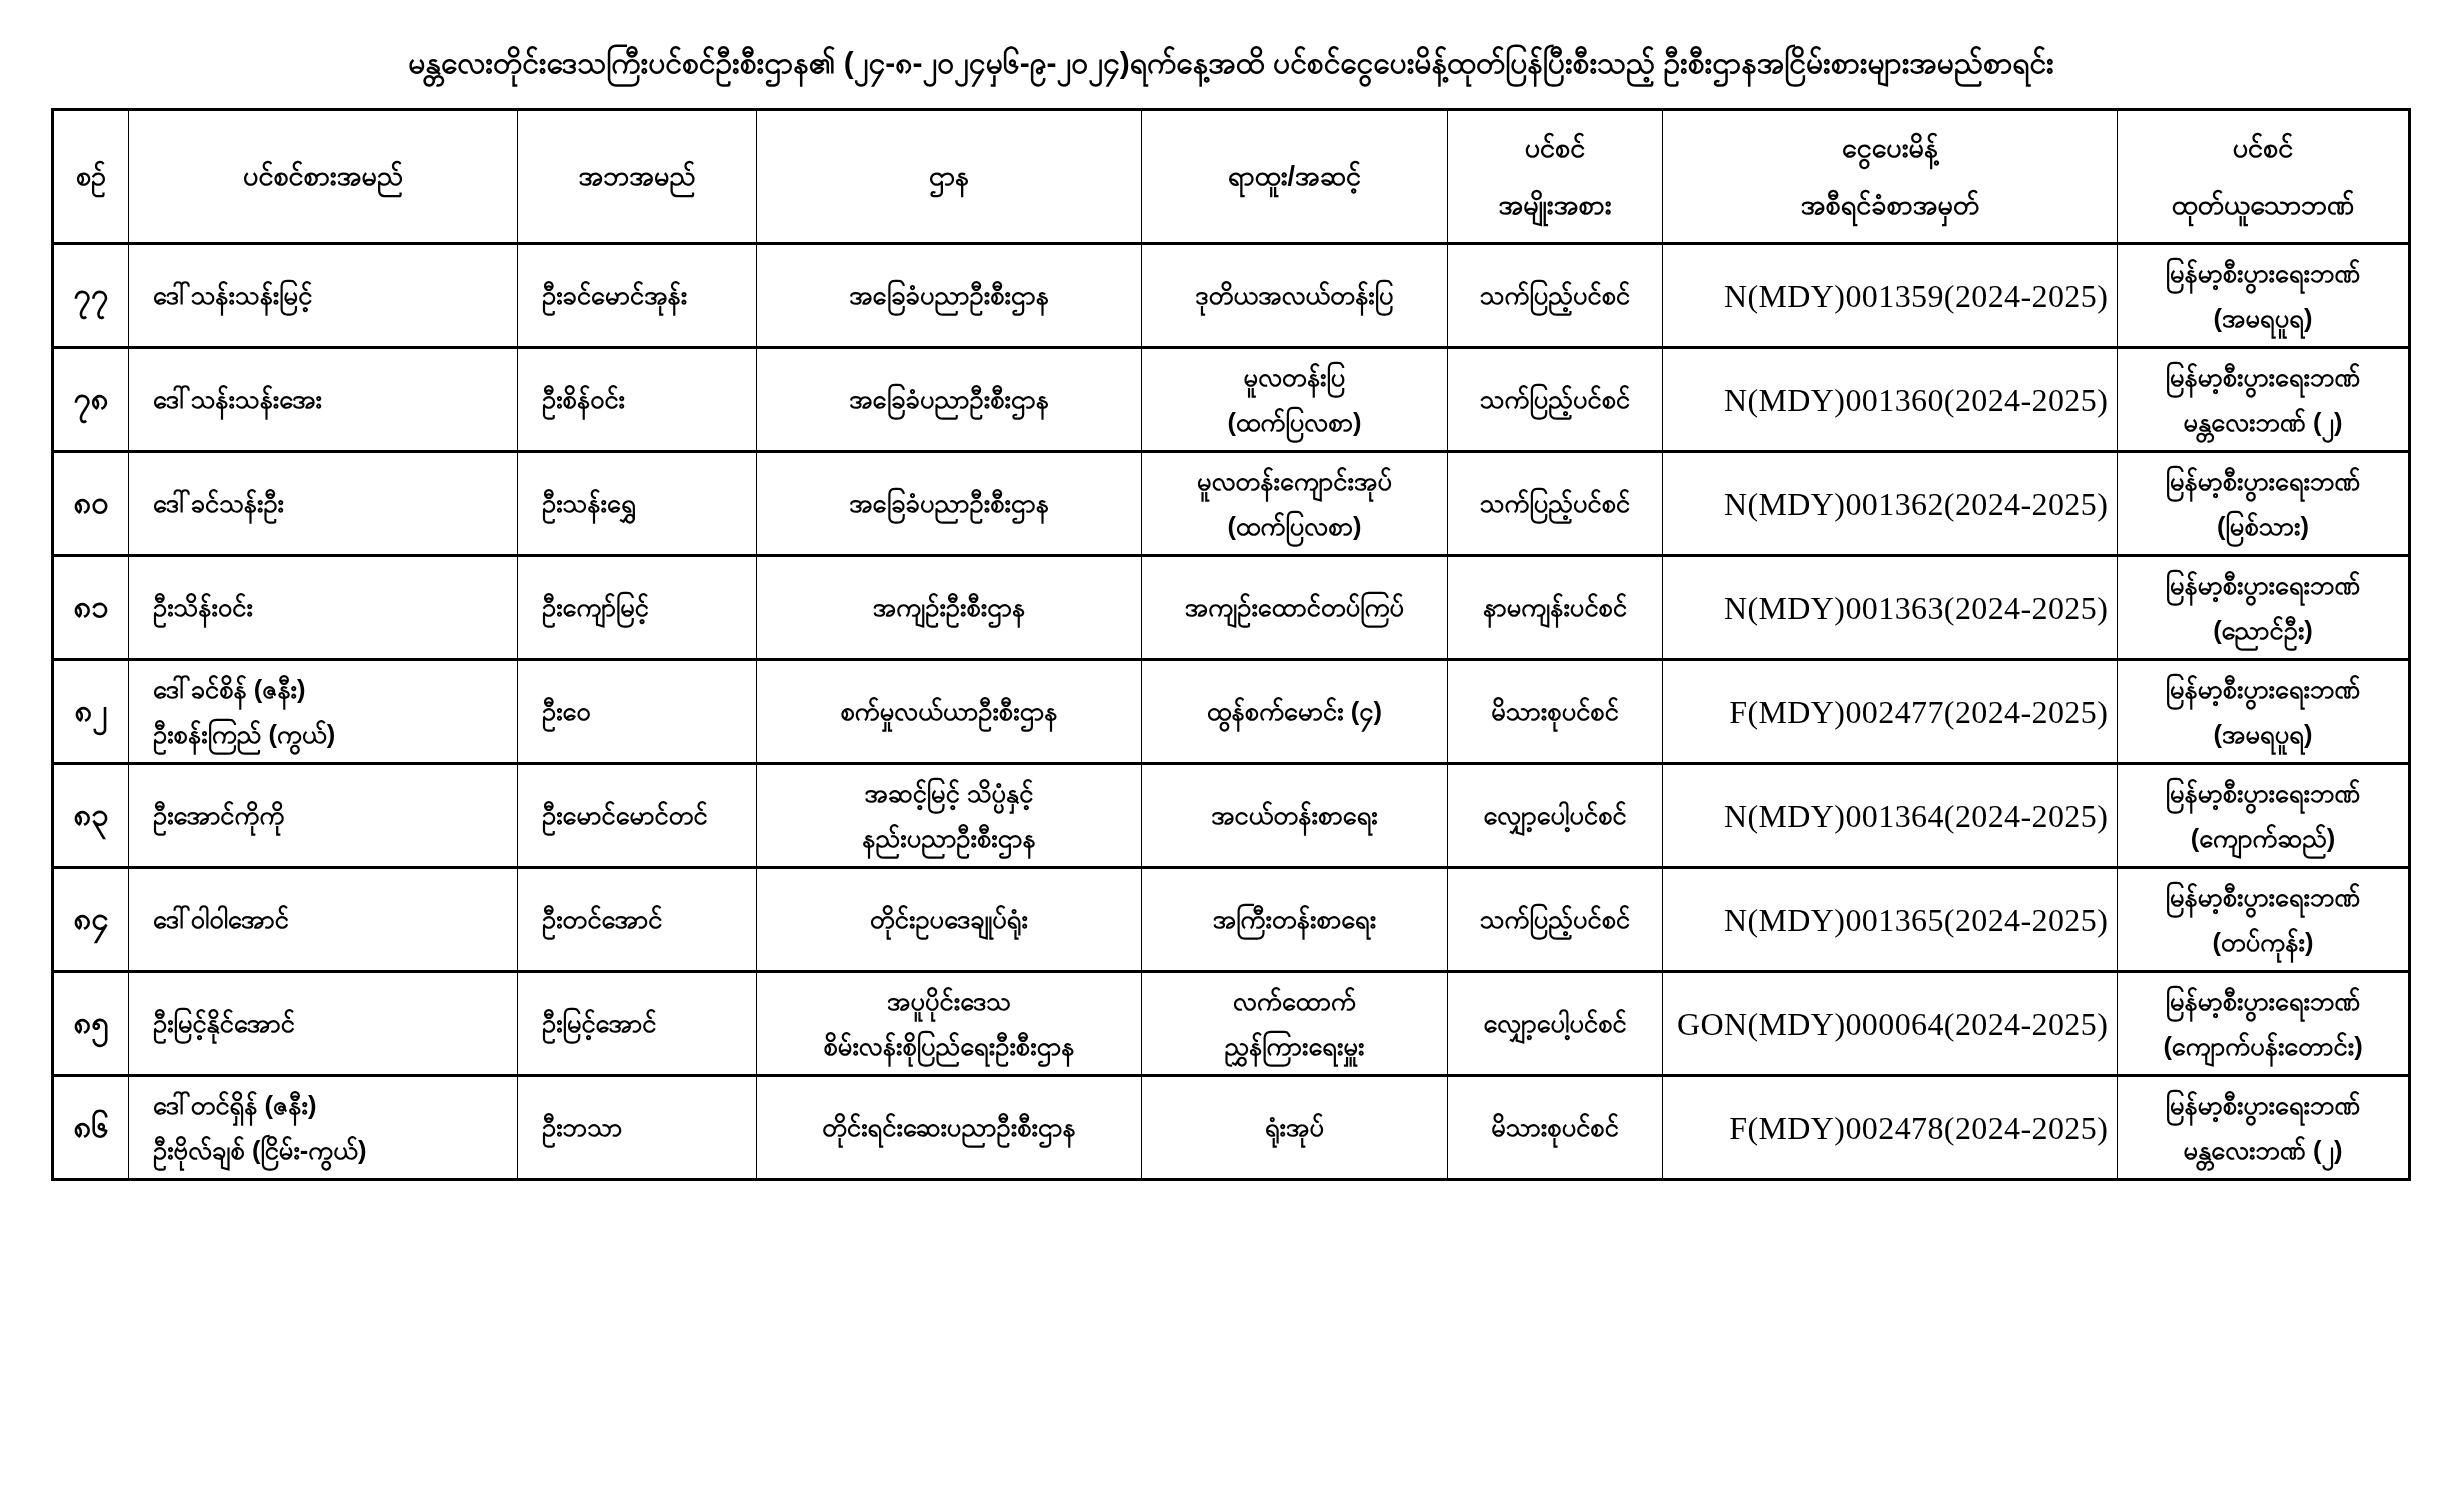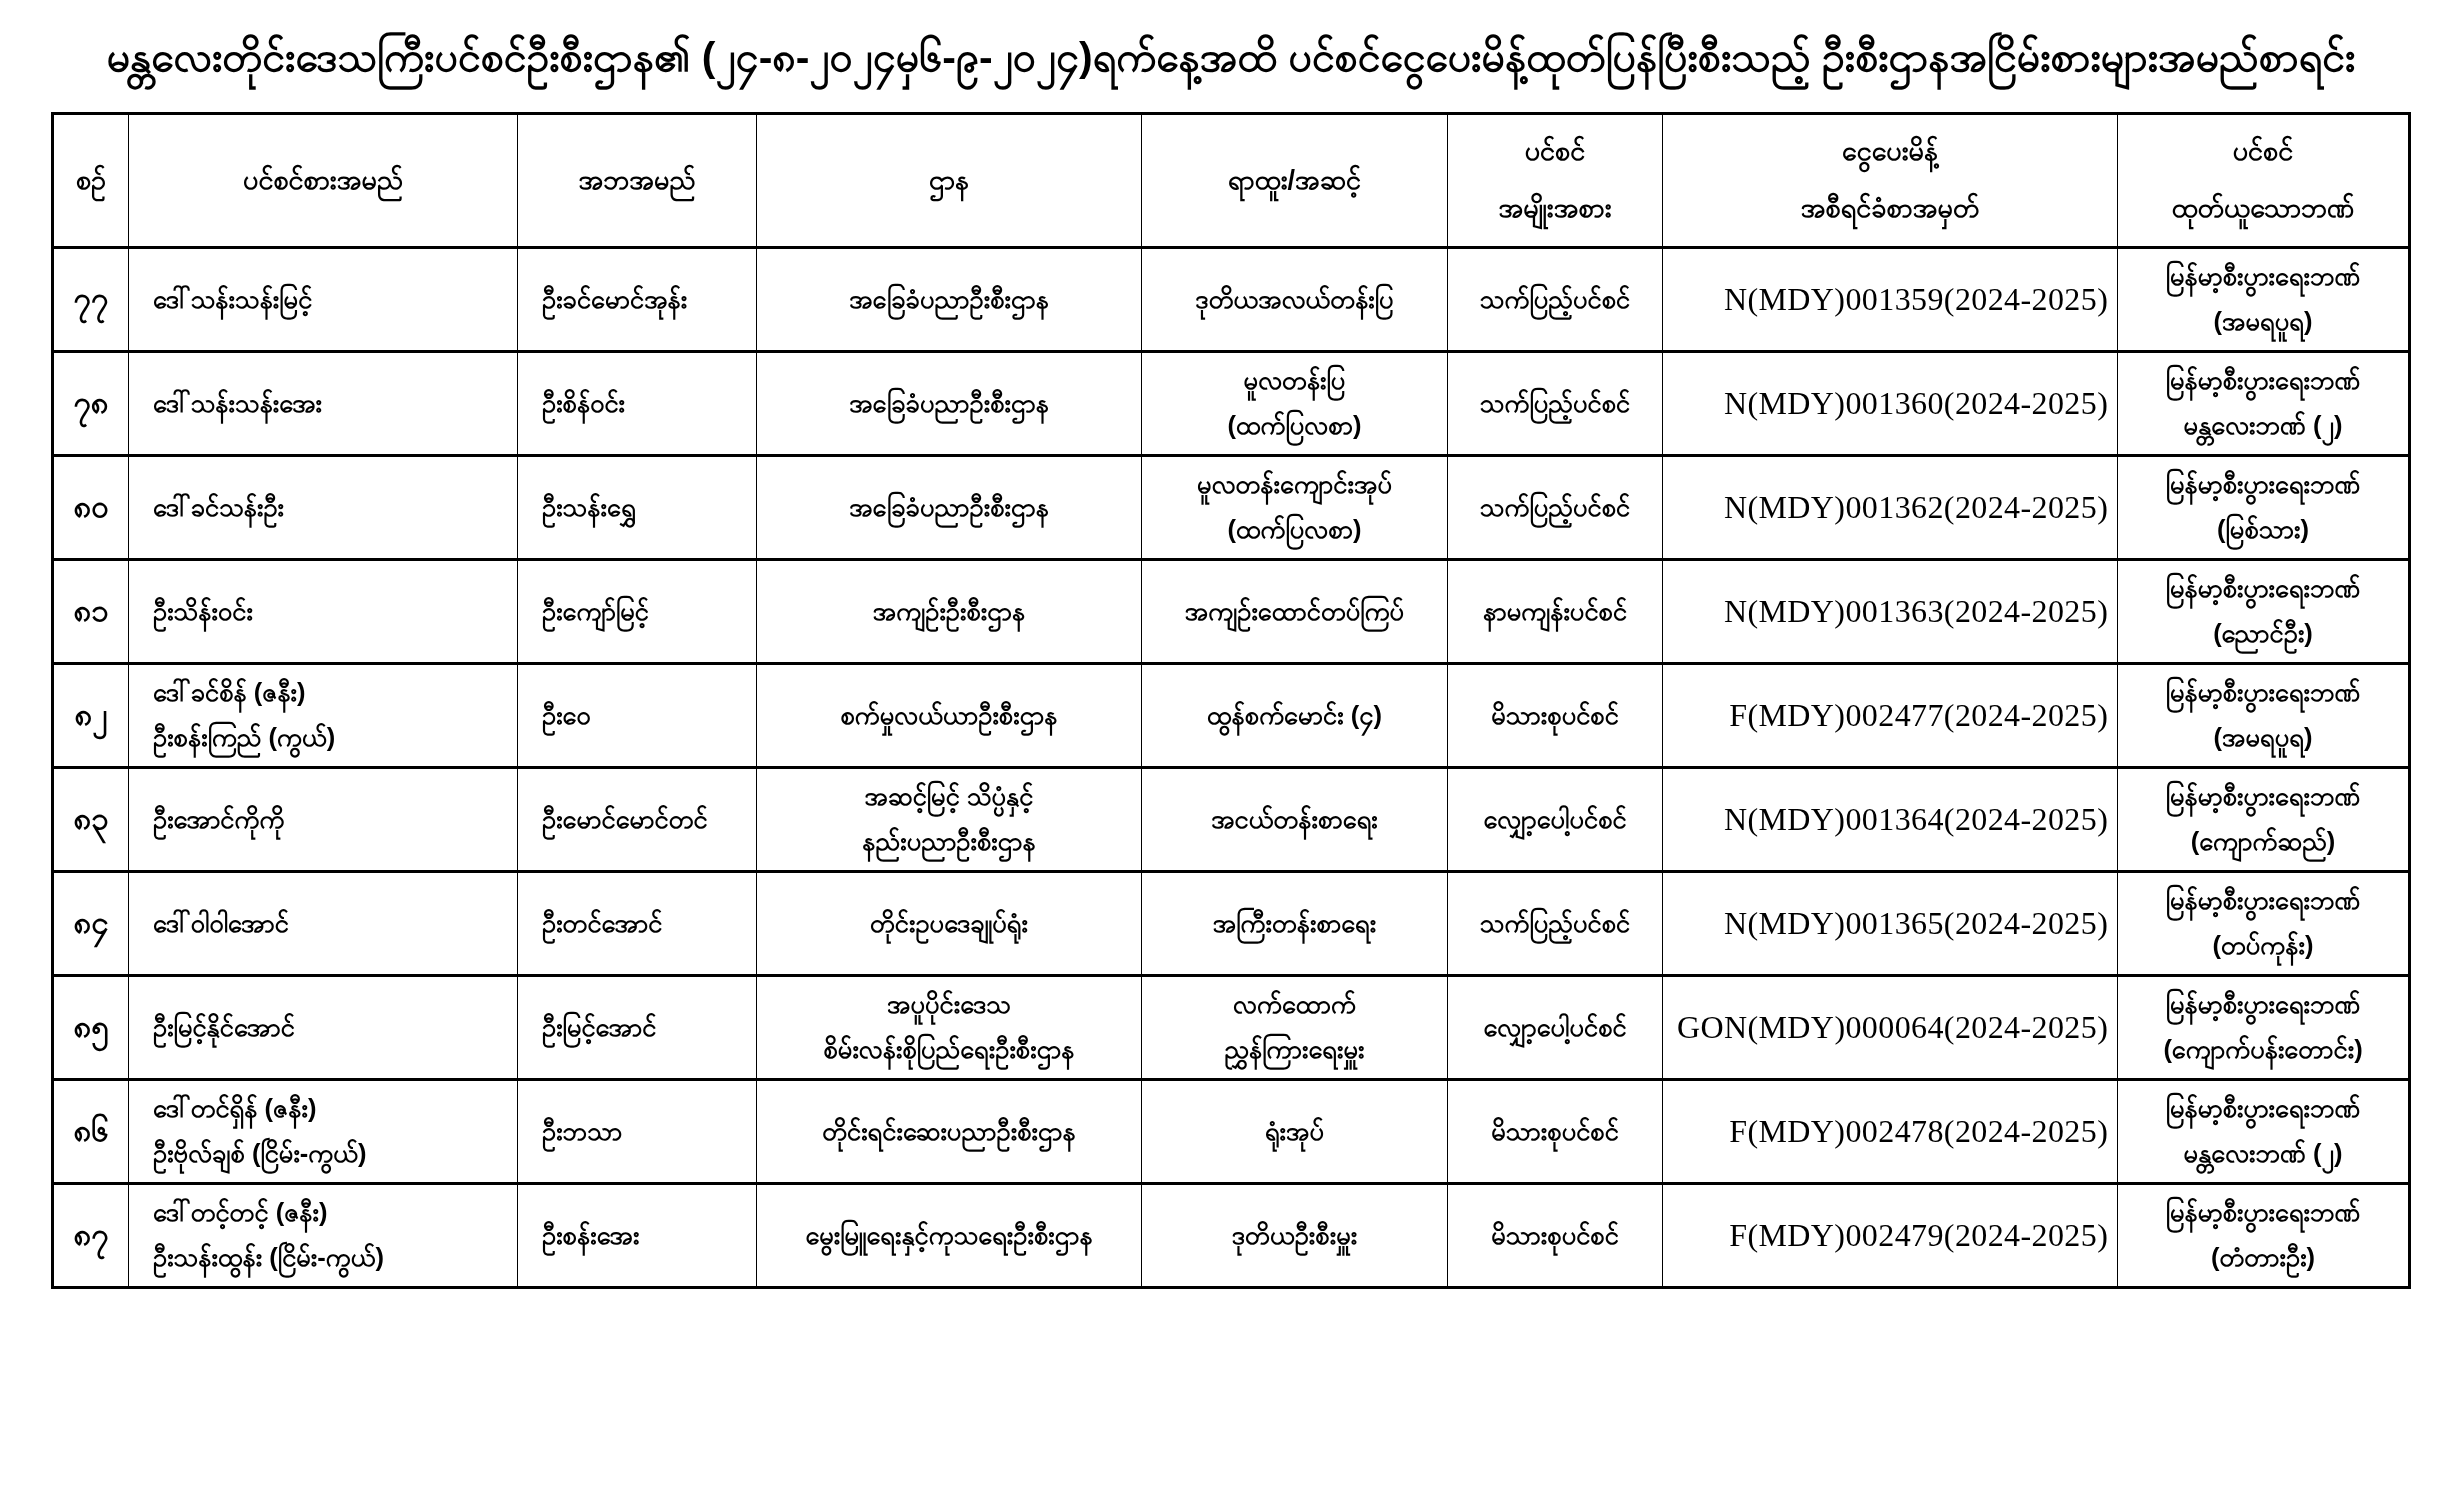--- a/index.html
+++ b/index.html
@@ -10,24 +10,24 @@
     font-family: "Liberation Sans", "DejaVu Sans", sans-serif;
   }
   .page {
     position: relative;
     width: 2462px;
     height: 1495px;
     background: #ffffff;
     overflow: hidden;
   }
   .title {
-    margin: 4px;
+    margin: 17px;
     padding-top: 23px;
     text-align: center;
-    font-size: 41px;
+    font-size: 30px;
     font-weight: bold;
     line-height: 1.5;
     letter-spacing: 0px;
     white-space: nowrap;
   }
   table.pension {
     border-collapse: collapse;
     table-layout: fixed;
     width: 2357px;
     margin: 23px auto 0 auto;
@@ -212,28 +212,16 @@
           <td class="col-name">ဒေါ်တင်ရှိန် (ဇနီး)
 ဦးဗိုလ်ချစ် (ငြိမ်း-ကွယ်)</td>
           <td class="col-father">ဦးဘသာ</td>
           <td class="col-dept">တိုင်းရင်းဆေးပညာဦးစီးဌာန</td>
           <td class="col-pos">ရုံးအုပ်</td>
           <td class="col-type">မိသားစုပင်စင်</td>
           <td class="col-order">F(MDY)002478(2024-2025)</td>
           <td class="col-bank">မြန်မာ့စီးပွားရေးဘဏ်
 မန္တလေးဘဏ် (၂)</td>
         </tr>
-        <tr>
-          <td class="col-no">၈၇</td>
-          <td class="col-name">ဒေါ်တင့်တင့် (ဇနီး)
-ဦးသန်းထွန်း (ငြိမ်း-ကွယ်)</td>
-          <td class="col-father">ဦးစန်းအေး</td>
-          <td class="col-dept">မွေးမြူရေးနှင့်ကုသရေးဦးစီးဌာန</td>
-          <td class="col-pos">ဒုတိယဦးစီးမှူး</td>
-          <td class="col-type">မိသားစုပင်စင်</td>
-          <td class="col-order">F(MDY)002479(2024-2025)</td>
-          <td class="col-bank">မြန်မာ့စီးပွားရေးဘဏ်
-(တံတားဦး)</td>
-        </tr>
       </tbody>
   </table>
 </div>
 
 
 </body></html>

